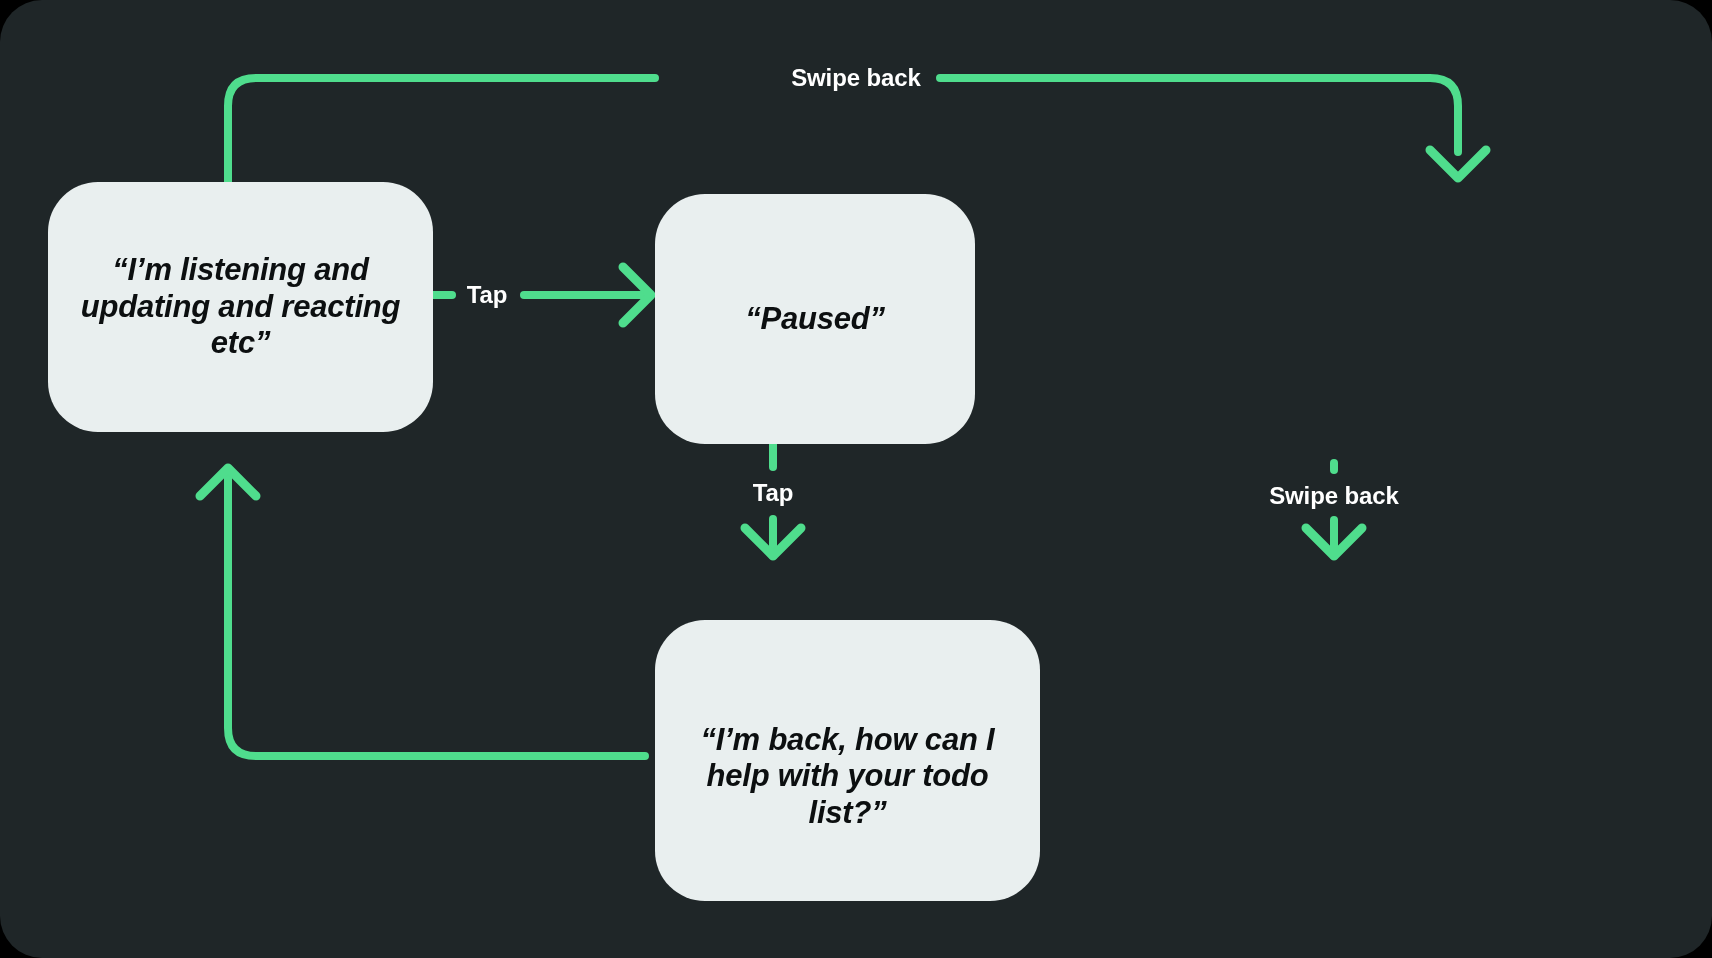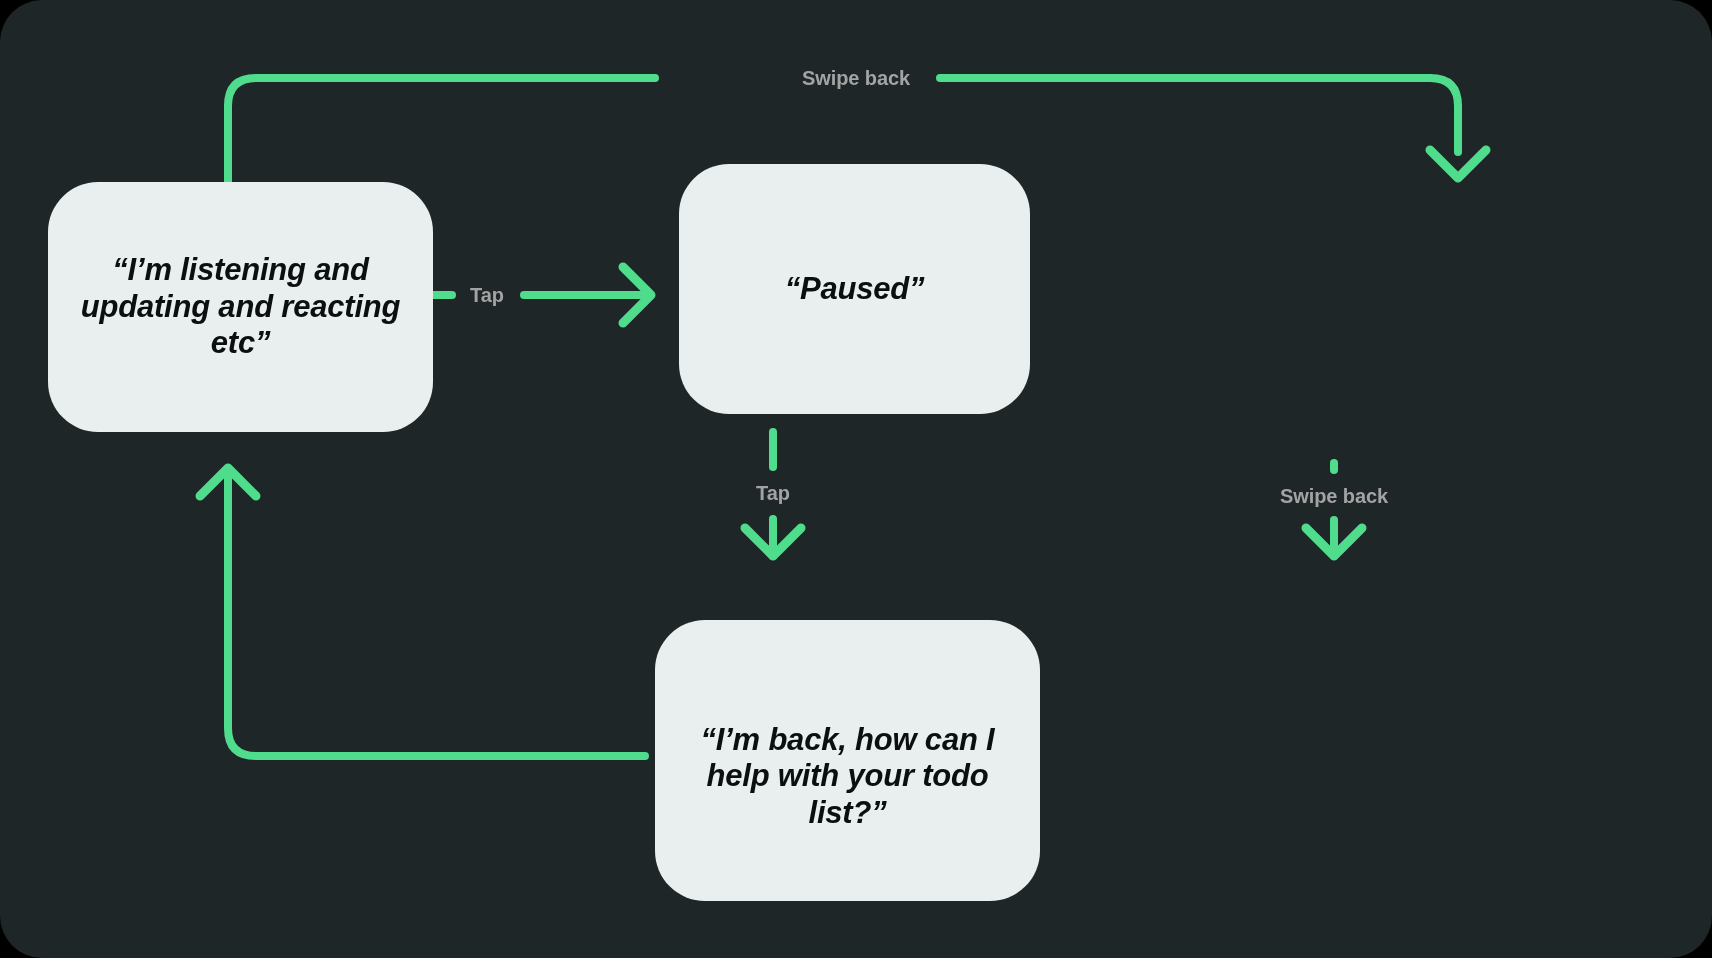--- a/index.html
+++ b/index.html
@@ -50,34 +50,34 @@
     line-height: 1.18;
     letter-spacing: -0.2px;
     white-space: pre-line;
   }
   .node-label.plain {
     font-style: normal;
   }
 
   
   #node-listening { left: 48px;   top: 182px; width: 385px; height: 250px; }
-  #node-paused    { left: 655px;  top: 164px; width: 351px; height: 250px; margin-left: 24px; }
+  #node-paused    { left: 655px;  top: 194px; width: 320px; height: 250px; }
   #node-exit-confirm { left: 1265px; top: 182px; width: 385px; height: 281px; }
   #node-back      { left: 655px;  top: 620px; width: 385px; height: 281px; }
   #node-earcon    { left: 1265px; top: 620px; width: 385px; height: 281px; }
 
   
   #node-exit-confirm .node-label { transform: translateY(-16px); }
   #node-back .node-label { transform: translateY(16px); }
 
   .edge-label {
     position: absolute;
-    color: #a3a3a3;
+    color: #ffffff;
     font-weight: bold;
-    font-size: 20px;
+    font-size: 24px;
     letter-spacing: -0.1px;
     white-space: nowrap;
     text-align: center;
   }
   #label-swipe-back-top { left: 856px; top: 78px; transform: translate(-50%, -50%); }
   #label-tap-horizontal { left: 487px; top: 295px; transform: translate(-50%, -50%); }
   #label-tap-vertical   { left: 773px; top: 493px; transform: translate(-50%, -50%); }
   #label-swipe-back-right { left: 1334px; top: 496px; transform: translate(-50%, -50%); }
 </style>
 </head>

